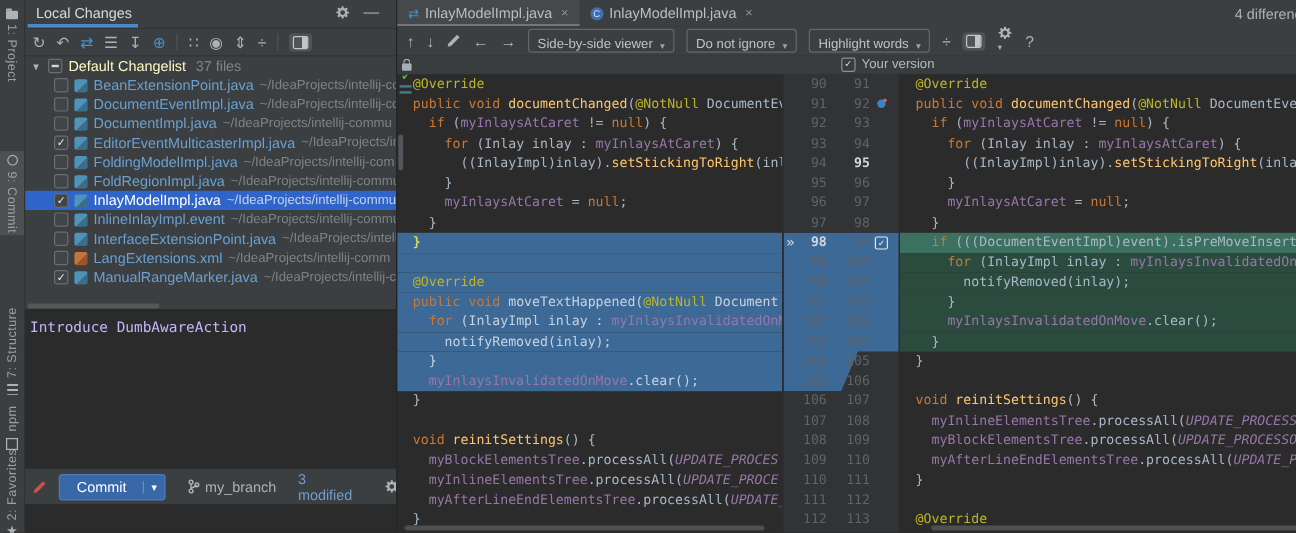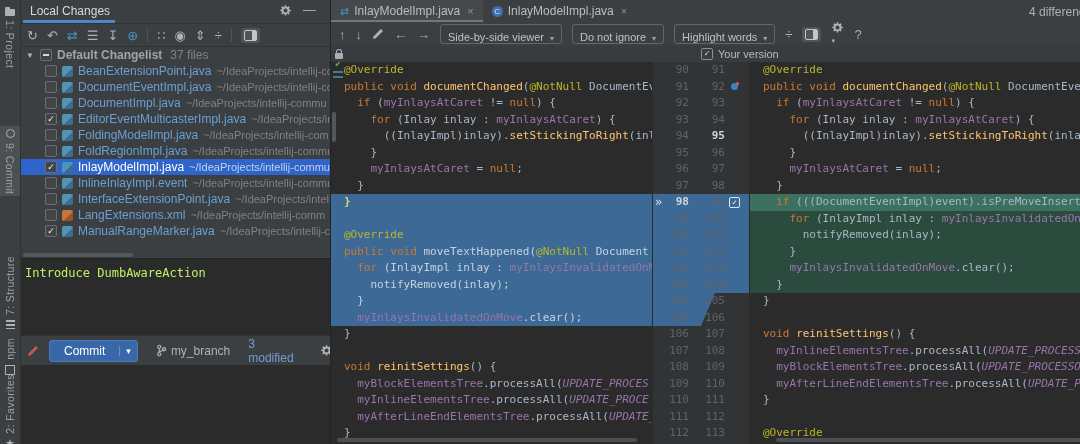--- a/index.html
+++ b/index.html
@@ -18,55 +18,55 @@
   .sp-4{top:374px}
   .s-ic{display:block;width:10px;height:10px;position:relative;flex:none}
   .folder-icon{width:10px;height:7px;background:#AFB1B3;border-radius:1px;margin-top:3px}
   .folder-icon::before{content:"";position:absolute;top:-2px;left:0;width:5px;height:2px;background:#AFB1B3;border-radius:1px 1px 0 0}
   .commit-icon{width:7px;height:7px;border:1.5px solid #AFB1B3;border-radius:50%;margin:1px auto}
   .structure-icon{width:9px;height:9px;margin:1px auto;background:
      linear-gradient(#AFB1B3 0 2px,transparent 2px 4px,#AFB1B3 4px 6px,transparent 6px 8px,#AFB1B3 8px)}
   .npm-icon{width:8px;height:8px;border:1.5px solid #AFB1B3;margin:1px auto}
   .star-icon{color:#AFB1B3;font-size:11px;line-height:10px;width:auto;height:auto}
   
-  .panel{position:absolute;left:21px;top:0;width:309px;height:365px;background:#3C3F41}
+  .panel{position:absolute;left:21px;top:0;width:309px;height:420px;background:#3C3F41}
   .panel-header{position:relative;height:23px;border-bottom:1px solid #323232}
   .panel-tab{position:absolute;left:9px;top:4px;font-size:12px;color:#D7DADC}
   .panel-tab-underline{position:absolute;left:2px;top:20px;width:92px;height:3px;background:#4A88C7}
   .ph-ic{position:absolute;top:4px;cursor:pointer}
   .panel-toolbar{height:22px;display:flex;align-items:center;gap:9px;padding:0 6px;border-bottom:1px solid #323232}
   .tb-ic{font-size:13px;line-height:13px;color:#AFB1B3;cursor:pointer;flex:none}
   .tb-ic.blue{color:#4393C9}
   .tb-sep{width:1px;height:14px;background:#515456}
   .tb-box-wrap{background:#505456;border-radius:3px;padding:2px 3px}
   .panelbox{display:block;width:11px;height:9px;border:1px solid #C3C6C8;border-radius:2px;
             background:linear-gradient(90deg,transparent 0 60%,#C3C6C8 60%)}
   
   .tree{position:relative;height:212px;overflow:hidden;font-size:12px}
   .cl-row{height:16px;display:flex;align-items:center;gap:5px;padding-left:5px;cursor:pointer}
   .tri{color:#AFB1B3;font-size:8px;width:9px}
-  .cl-name{color:#a3a3a3;font-weight:bold}
+  .cl-name{color:#fef9c3;font-weight:normal}
   .cl-count{color:#808386;margin-left:3px}
   .file-row{height:16px;display:flex;align-items:center;gap:5px;padding-left:24px;white-space:nowrap;cursor:pointer}
   .file-row.selected{background:#2F65CA}
   .cb{width:10px;height:10px;border:1px solid #6B6E70;border-radius:2px;background:#414548;flex:none;
       font-size:9px;line-height:10px;text-align:center;color:#ECEEEF}
   .cb.dash::before{content:"";display:block;width:6px;height:2px;background:#D3D5D7;margin:4px auto}
   .ficon{width:11px;height:11px;border-radius:2px;flex:none}
   .ficon.java{background:linear-gradient(135deg,#4E93B9 0 55%,#3C6E8C 55%)}
   .ficon.xml{background:linear-gradient(135deg,#C4743C 0 55%,#9C5526 55%)}
   .fname{color:#69A0D0}
   .fpath{color:#7E8284;font-size:11px}
   .file-row.selected .fname{color:#FFFFFF}
   .file-row.selected .fpath{color:#C3D0E8}
   .hscroll{position:absolute;border-radius:2px;background:#55585A}
   .tree-hscroll{left:2px;top:206px;width:110px;height:4px}
   
   .commit-area{position:absolute;left:0;top:258px;width:100%;height:156px;background:#2B2B2B;border-top:1px solid #232525}
-  .commit-msg{position:absolute;left:4px;top:7px;font-family:"DejaVu Sans Mono",monospace;font-size:12px;color:#bef264}
+  .commit-msg{position:absolute;left:4px;top:7px;font-family:"DejaVu Sans Mono",monospace;font-size:12px;color:#c4b5fd}
   
   .bottom-bar{position:absolute;left:0;bottom:0;width:100%;height:30px;background:#3C3F41;border-top:1px solid #323232;
               display:flex;align-items:center;gap:10px;padding-left:6px;box-sizing:border-box}
   .commit-btn{display:flex;align-items:center;height:20px;background:#3868A8;border:1px solid #4C7CB8;border-radius:3px;
               color:#FFFFFF;font-size:12px;cursor:pointer}
   .commit-btn .main{padding:0 14px}
   .commit-btn .arrow{padding:0 6px;border-left:1px solid rgba(255,255,255,.25);font-size:9px}
   .branch-wrap{display:flex;align-items:center;gap:4px;margin-left:8px;cursor:pointer}
   .branch-label{color:#AFB1B3;font-size:12px}
   .modified-label{color:#6F9DD1;font-size:12px;margin-left:8px;cursor:pointer}

